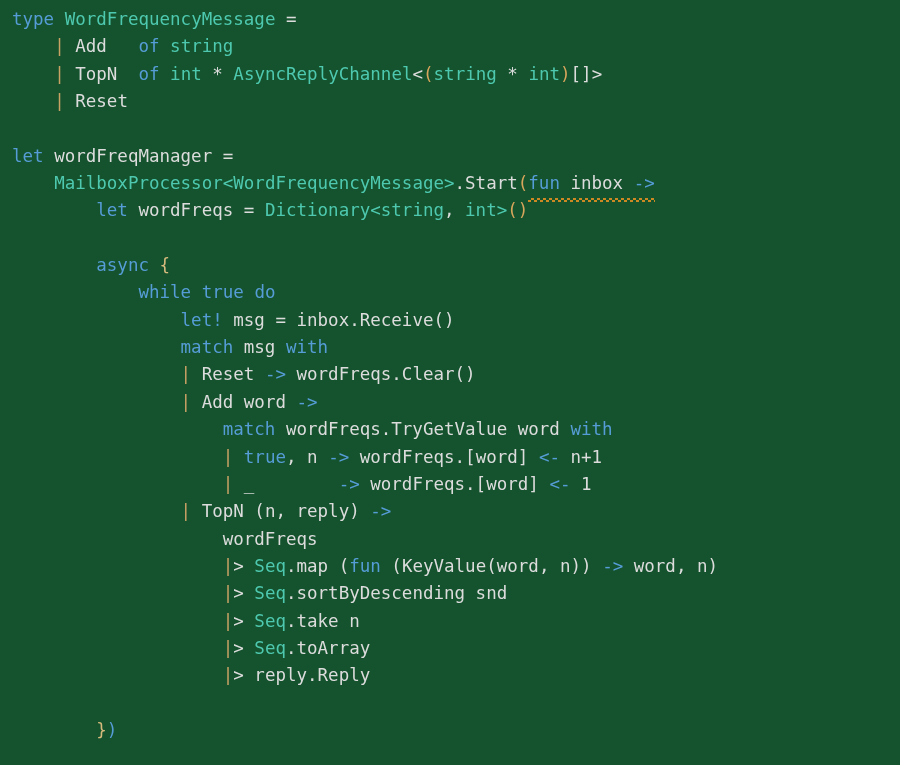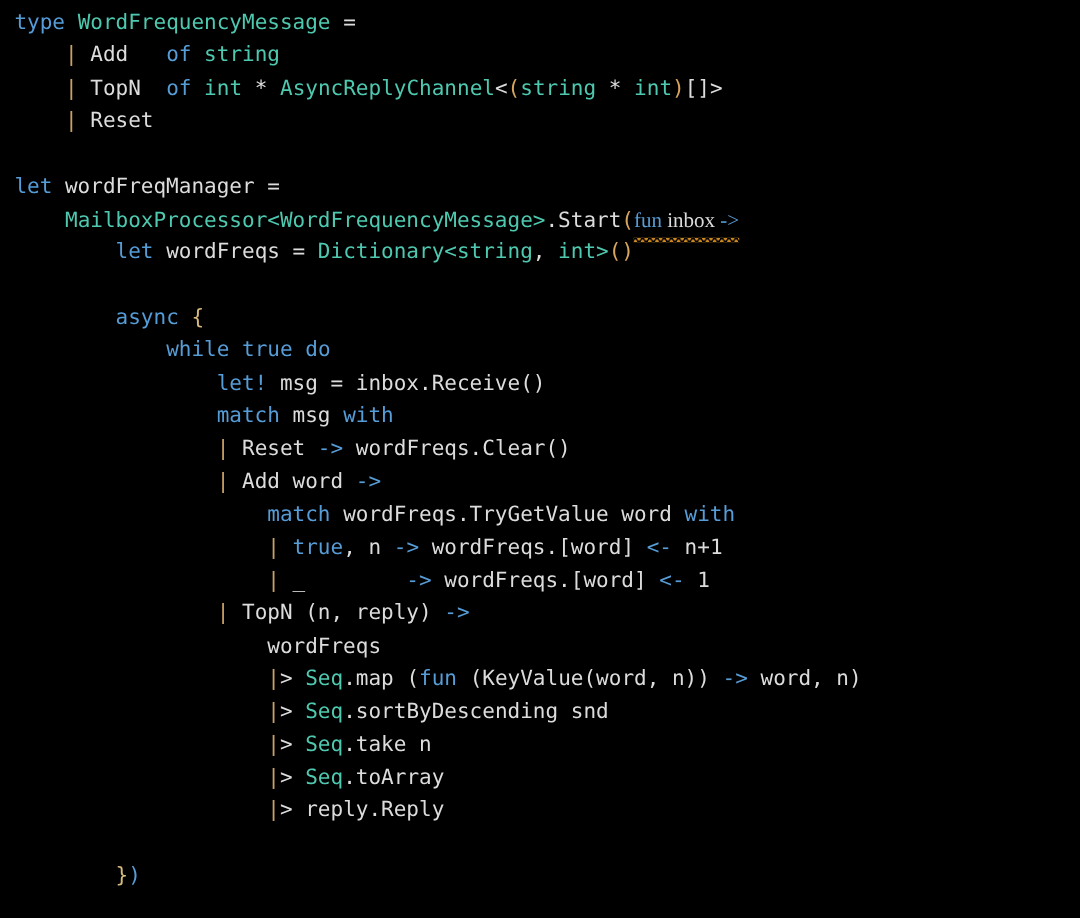--- a/index.html
+++ b/index.html
@@ -5,21 +5,21 @@
 <style>
   html, body {
     margin: 0;
     padding: 0;
     background: #1c1c1c;
   }
   #editor-root {
     position: relative;
     width: 900px;
     height: 765px;
-    background: #000000;
+    background: #14532d;
     overflow: hidden;
     font-family: "DejaVu Sans Mono", "Liberation Mono", monospace;
     font-size: 17.5px;
     line-height: 27.35px;
     letter-spacing: 0px;
     -webkit-font-smoothing: antialiased;
   }
   #code-surface {
     position: absolute;
     left: 12px;
@@ -37,21 +37,20 @@
   .tok-plain     { color: #dcdcdc; }
   .tok-bar       { color: #c8a165; }
   .tok-punct     { color: #d7a55c; }
   .tok-brace     { color: #d7ba7d; }
   .tok-op        { color: #569cd6; }
   .tok-angle     { color: #dcdcdc; }
   .tok-star      { color: #dcdcdc; }
   .squiggle {
     position: relative;
     display: inline-block;
-    font-family: Liberation Serif, serif;
   }
   .squiggle::after {
     content: "";
     position: absolute;
     left: 0;
     right: 0;
     bottom: -5px;
     height: 4px;
     background-image:
       radial-gradient(circle at 1.5px 3.2px, #cc8822 1.25px, rgba(0,0,0,0) 1.5px),

